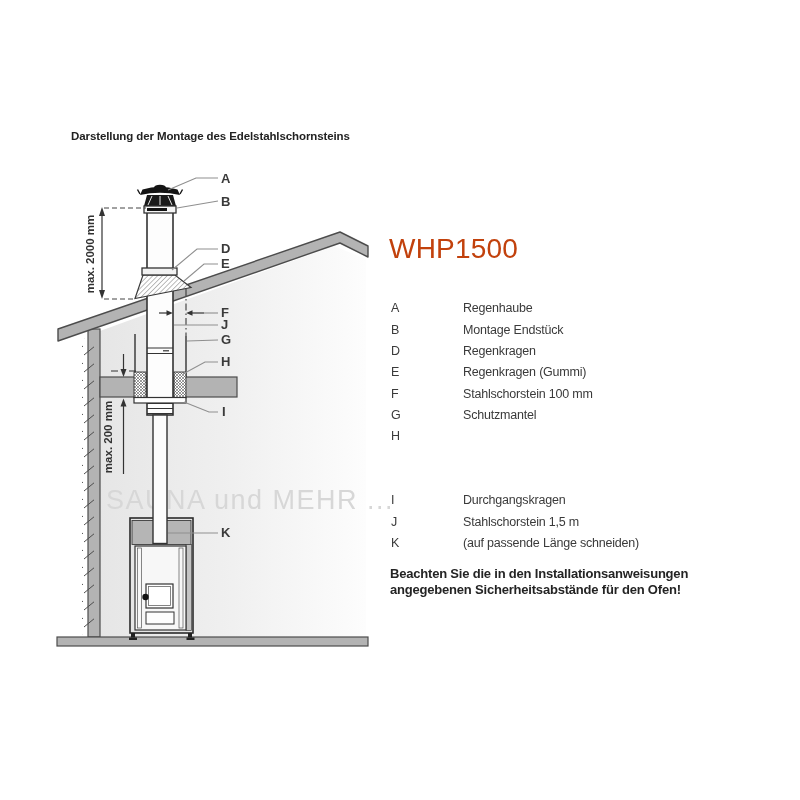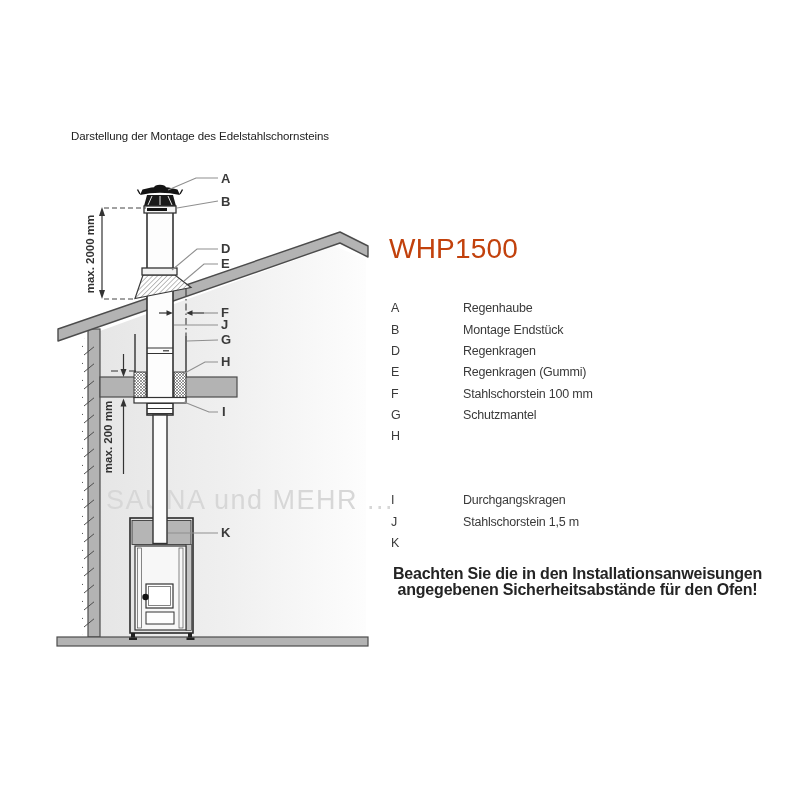--- a/index.html
+++ b/index.html
@@ -1,26 +1,26 @@
 <!DOCTYPE html>
 <html><head>
 <meta charset="utf-8">
 <style>
   html,body{margin:0;padding:0;background:#fff;}
   .page{position:relative;width:800px;height:800px;background:#ffffff;overflow:hidden;
         font-family:"Liberation Sans", sans-serif;color:#3a3a3a;}
-  .title{position:absolute;left:71px;top:130px;font-size:11.5px;font-weight:normal;color:#222;
+  .title{position:absolute;left:71px;top:130px;font-size:11.5px;font-weight:bold;color:#222;
          letter-spacing:-0.1px;}
   .model{position:absolute;left:389px;top:233px;font-size:28px;color:#c2410c;letter-spacing:0.2px;}
   .legend-row{position:absolute;left:391px;display:flex;font-size:12.5px;line-height:15px;
               letter-spacing:-0.2px;color:#3a3a3a;}
   .lkey{width:33px;flex:none;}
   .ltext div{white-space:nowrap;margin-left:39px;}
-  .note{position:absolute;left:390px;top:566px;width:375px;font-size:16px;line-height:15.5px;
-        font-weight:bold;color:#242424;letter-spacing:-0.2px;text-align:center;}
+  .note{position:absolute;left:390px;top:566px;width:375px;font-size:13px;line-height:15.5px;
+        font-weight:bold;color:#242424;letter-spacing:-0.2px;}
   svg{position:absolute;left:0;top:0;}
   svg text{font-family:"Liberation Sans", sans-serif;}
   .callout{font-size:13px;font-weight:bold;fill:#3a3a3a;}
   .dimtext{font-size:11.5px;font-weight:bold;fill:#333;}
   .watermark{font-size:27px;fill:#d7d7d7;letter-spacing:1.5px;}
 </style>
 </head>
 <body>
 
 <div class="page">
@@ -216,18 +216,19 @@
   </div>
   <div class="legend-row" style="top:514.5px">
     <span class="lkey">J</span>
     <span class="ltext">
         <div>Stahlschorstein 1,5 m</div>
       </span>
   </div>
   <div class="legend-row" style="top:536px">
     <span class="lkey">K</span>
     <span class="ltext">
+      <div>(auf passende Länge schneiden)</div>
     </span>
   </div>
 
   <div class="note">Beachten Sie die in den Installationsanweisungen angegebenen Sicherheitsabstände für den Ofen!</div>
 
 </div>
 
 </body></html>

